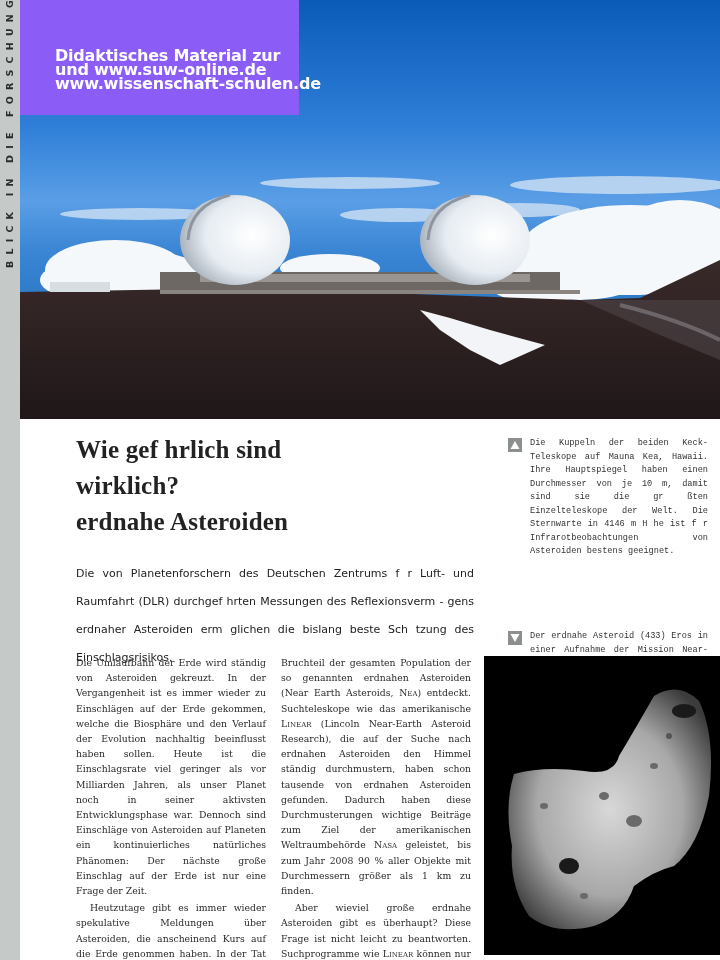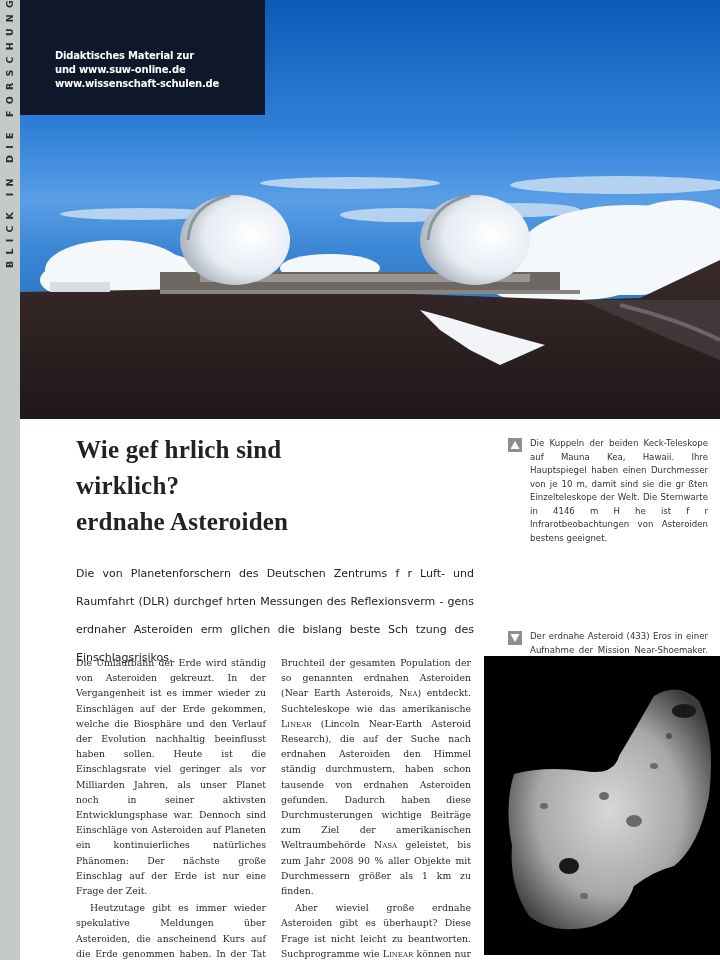--- a/index.html
+++ b/index.html
@@ -17,23 +17,23 @@
     font-family: "DejaVu Sans", sans-serif; font-weight: bold; font-size: 9.5px;
     letter-spacing: 6.2px; color: #2b2b2b; white-space: nowrap; line-height: 14px;
   }
   .hero {
     position: absolute; left: 20px; top: 0; width: 700px; height: 419px;
     overflow: hidden;
     background: linear-gradient(180deg, #0a5ab8 0%, #2f7fd8 30%, #5a9ee6 48%, #3a85d4 60%, #2f7cc9 70%);
   }
   .hero svg { position: absolute; left: 0; top: 0; }
   .info-box {
-    position: absolute; left: 20px; top: 0; width: 245px; height: 115px;
-    background: #0f172a; color: #ffffff;
-    font-family: "DejaVu Sans", sans-serif; font-weight: bold; font-size: 10px;
+    position: absolute; left: 20px; top: 0; width: 279px; height: 115px;
+    background: #8b5cf6; color: #ffffff;
+    font-family: "DejaVu Sans", sans-serif; font-weight: bold; font-size: 16px;
     line-height: 14px; box-sizing: border-box; padding: 49px 0 0 35px;
   }
   .info-box div { white-space: nowrap; letter-spacing: -0.2px; }
   .headline {
     position: absolute; left: 76px; top: 432px; width: 420px;
     font-family: Liberation Serif, serif; font-weight: bold; font-size: 25px;
     line-height: 36px; color: #222; letter-spacing: 0.2px;
   }
   .lead {
     position: absolute; left: 76px; top: 560px; width: 398px;
@@ -42,21 +42,21 @@
   }
   .caption {
     position: absolute; left: 508px; width: 200px;
     font-family: "DejaVu Sans", sans-serif; font-size: 8.6px; line-height: 13.5px;
     color: #333;
   }
   .caption .tri {
     position: absolute; left: 0; top: 1px; width: 14px; height: 14px;
     background: #8c8f90;
   }
-  .caption .txt { margin-left: 22px; text-align: justify; }
+  .caption .txt { margin-left: 22px; text-align: justify; font-family: Liberation Mono, monospace; }
   .body-col {
     position: absolute; top: 655px; width: 190px;
     font-family: "DejaVu Serif", serif; font-size: 9.3px; line-height: 15.2px;
     color: #2a2a2a; text-align: justify; hyphens: auto;
   }
   .body-col p { margin: 0; }
   .body-col p.indent { text-indent: 14px; margin-top: 2px; }
   .sc { font-variant: small-caps; }
   .asteroid {
     position: absolute; left: 484px; top: 656px; width: 236px; height: 299px;

